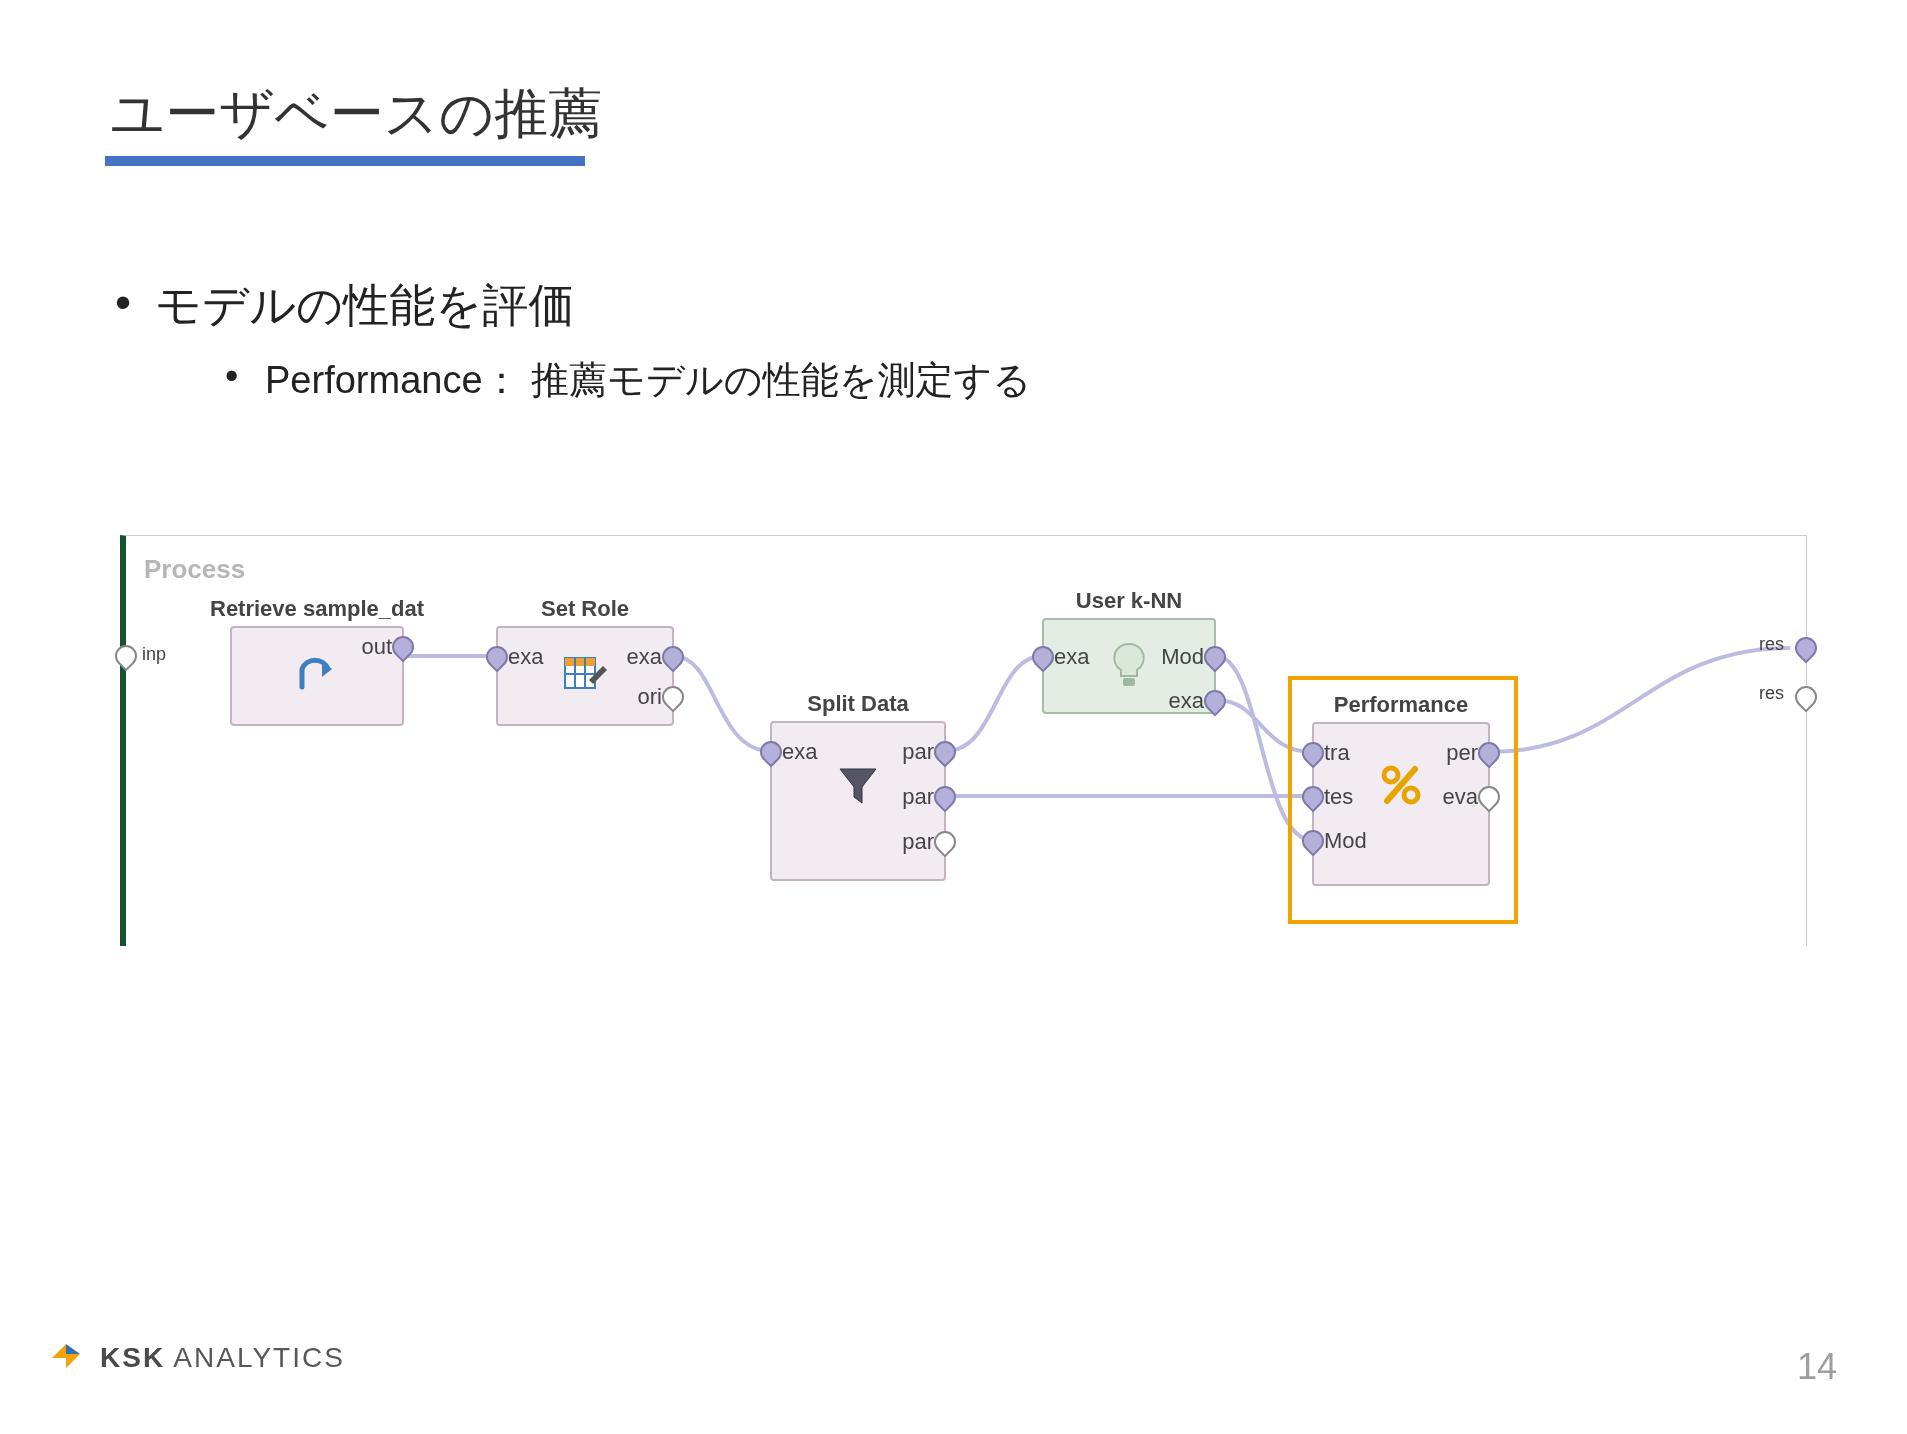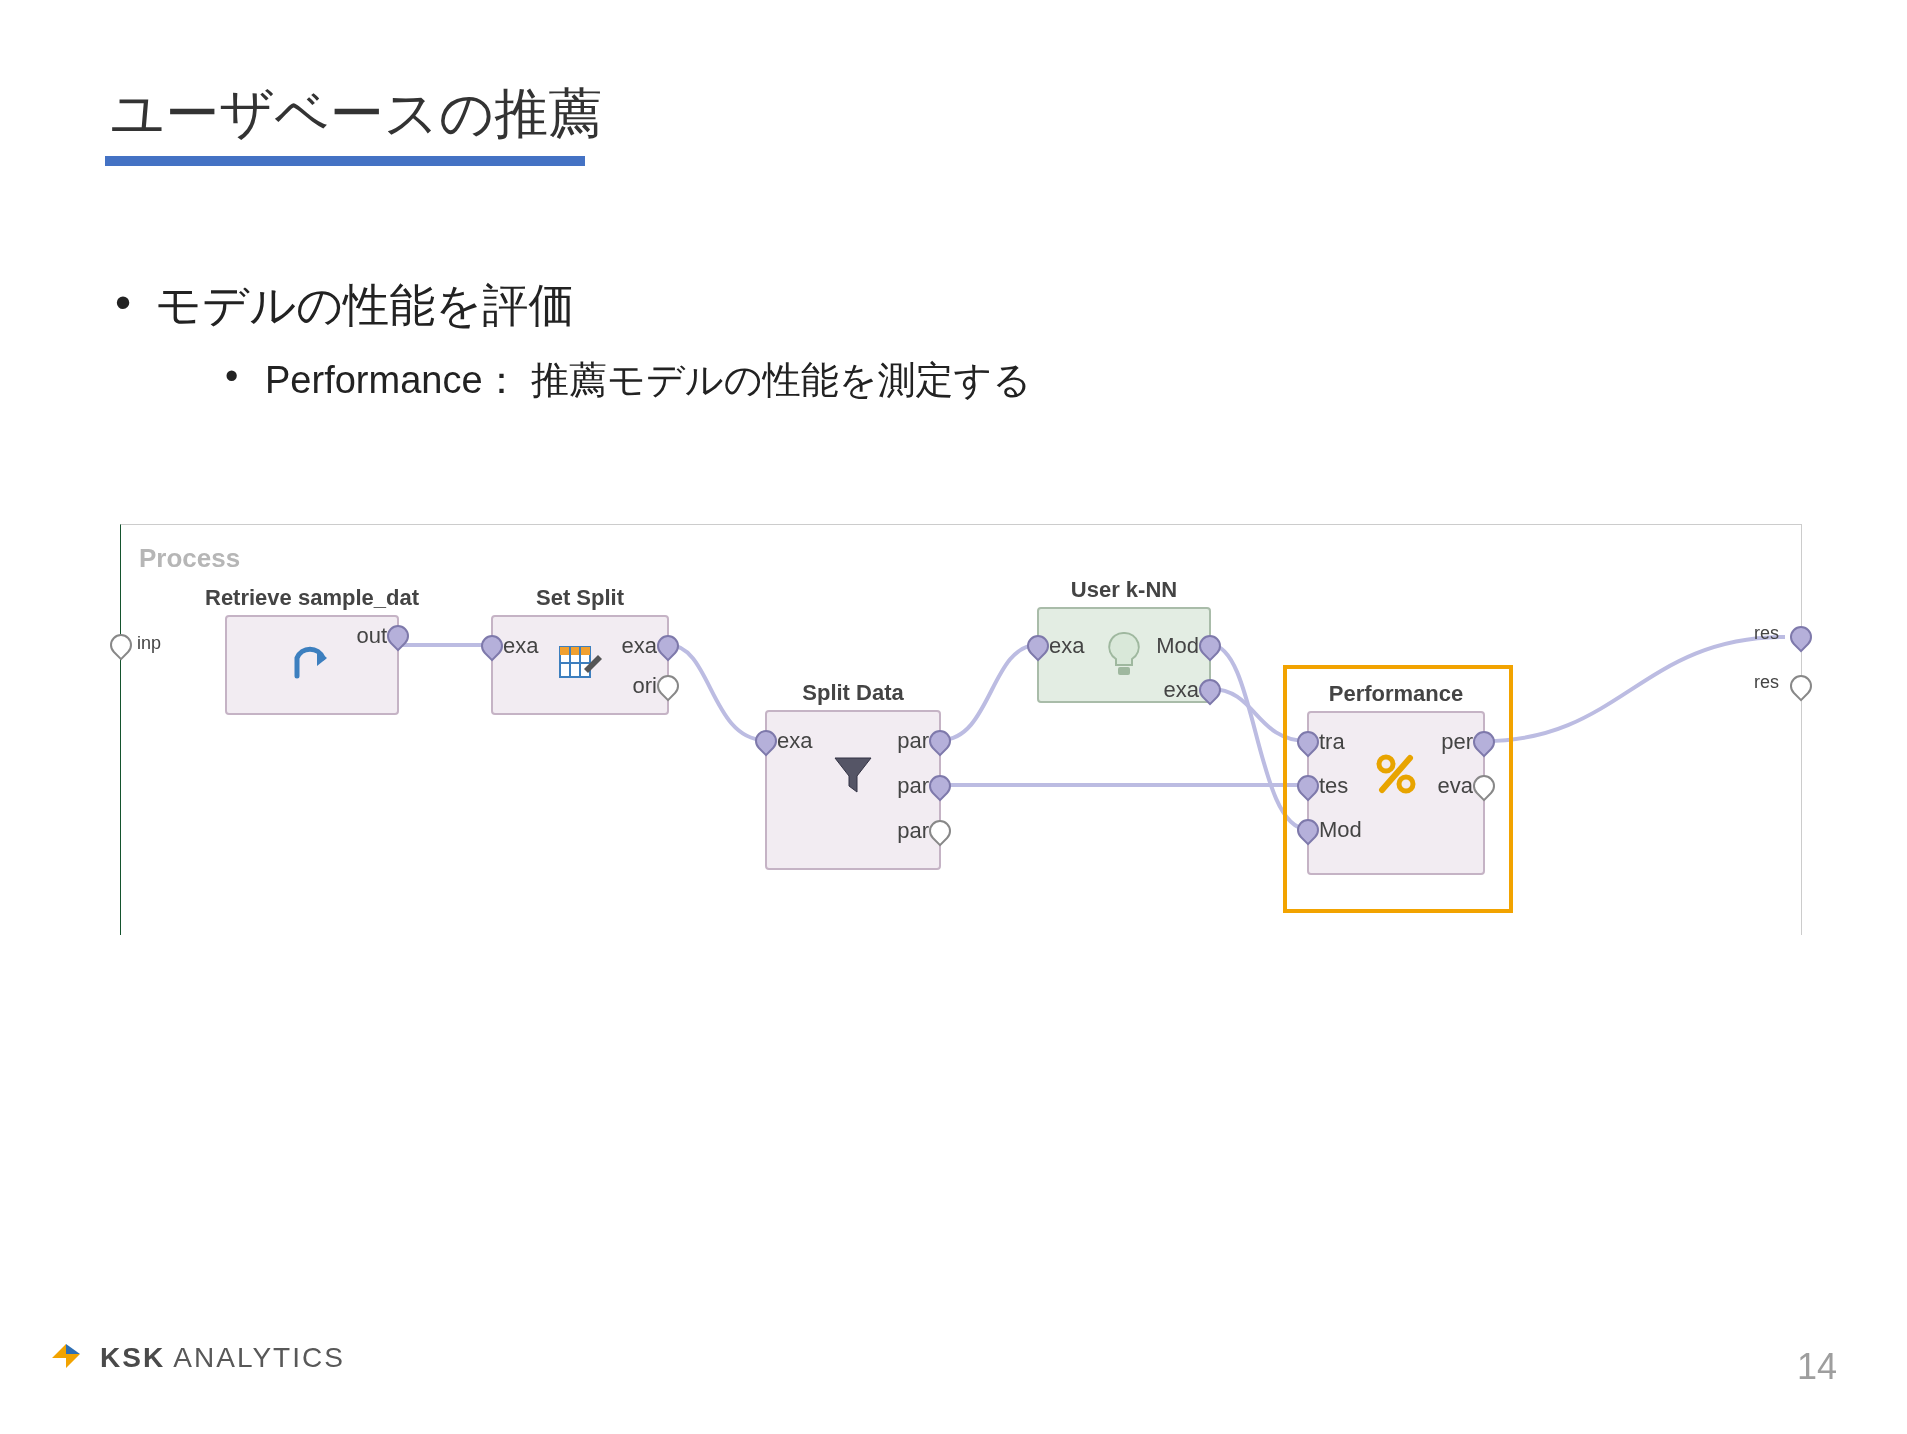--- a/index.html
+++ b/index.html
@@ -57,26 +57,26 @@
   .bullet2::before {
     content: "•";
     position: absolute;
     left: -40px;
     top: 0;
   }
   
   .process-panel {
     position: absolute;
     left: 120px;
-    top: 524px;
+    top: 535px;
     width: 1680px;
     height: 410px;
     border-top: 1px solid #ccc;
     border-right: 1px solid #ccc;
-    border-left: 1px solid #14532d;
+    border-left: 6px solid #14532d;
     background: #ffffff;
   }
   .process-label {
     position: absolute;
     left: 18px;
     top: 18px;
     font-size: 26px;
     font-weight: 700;
     color: #b6b6b6;
   }
@@ -248,21 +248,21 @@
         <svg width="46" height="46" viewBox="0 0 46 46">
           <path d="M8 34 L8 16 A14 14 0 0 1 34 16" fill="none" stroke="#3d7fbf" stroke-width="5" stroke-linecap="round"></path>
           <path d="M28 8 L38 16 L28 24 Z" fill="#3d7fbf"></path>
         </svg>
       </div>
       <div class="port filled right" style="top:8px;"></div>
       <div class="port-label right" style="top:6px;">out</div>
     </div>
 
     <div class="node" style="left:370px; top:90px; width:178px; height:100px;">
-      <div class="node-title">Set Split</div>
+      <div class="node-title">Set Role</div>
       <div class="icon-center">
         <svg width="44" height="44" viewBox="0 0 44 44">
           <rect x="2" y="4" width="30" height="30" fill="#fff" stroke="#3d7fbf" stroke-width="2"></rect>
           <rect x="2" y="4" width="30" height="8" fill="#f0a030"></rect>
           <line x1="12" y1="4" x2="12" y2="34" stroke="#3d7fbf" stroke-width="2"></line>
           <line x1="22" y1="4" x2="22" y2="34" stroke="#3d7fbf" stroke-width="2"></line>
           <line x1="2" y1="20" x2="32" y2="20" stroke="#3d7fbf" stroke-width="2"></line>
           <path d="M26 26 L40 12 L44 16 L30 30 Z" fill="#555"></path>
         </svg>
       </div>

